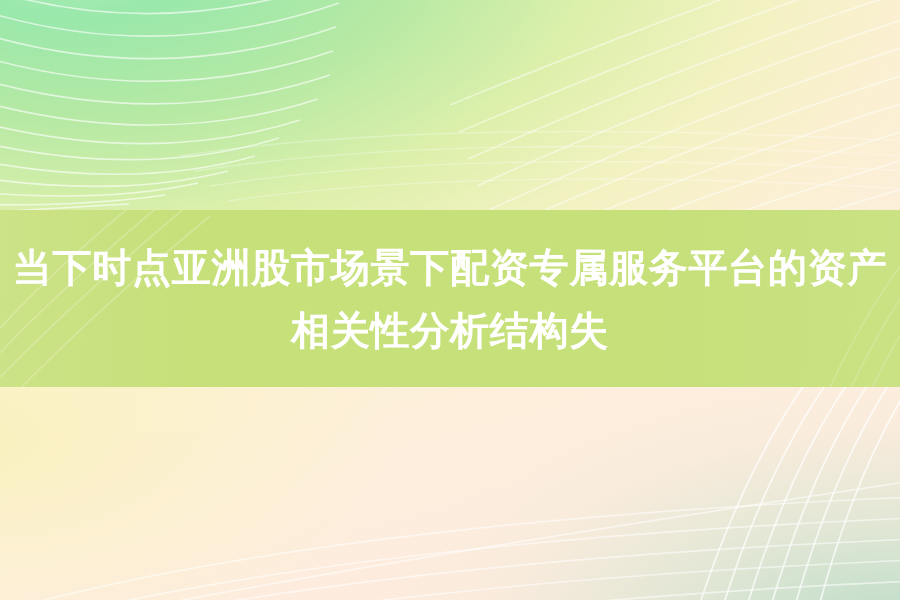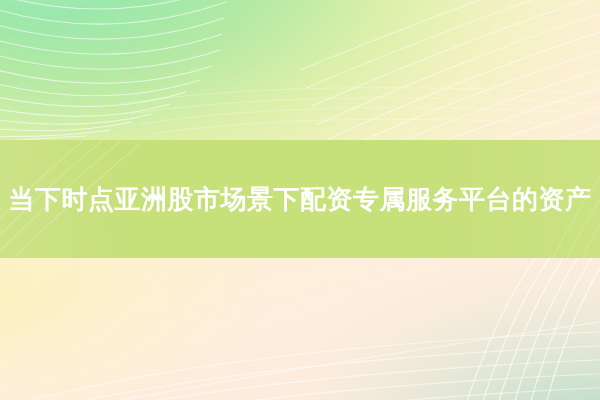--- a/index.html
+++ b/index.html
@@ -208,16 +208,17 @@
         <g clip-path="url(#clipBand)" fill="none" stroke="#ffffff" stroke-opacity="0.18" stroke-width="1.1">
           <path d="M 640 -10 Q 586 44 548 130"></path>
           <path d="M 654 -10 Q 600 46 562 130"></path>
           <path d="M 668 -10 Q 614 48 576 130"></path>
         </g>
       </svg>
     </div>
 
     <div class="headline">
       <div class="line">当下时点亚洲股市场景下配资专属服务平台的资产</div>
+      <div class="line">相关性分析结构失</div>
     </div>
   </div>
 
 </div>
 
 </body></html>

